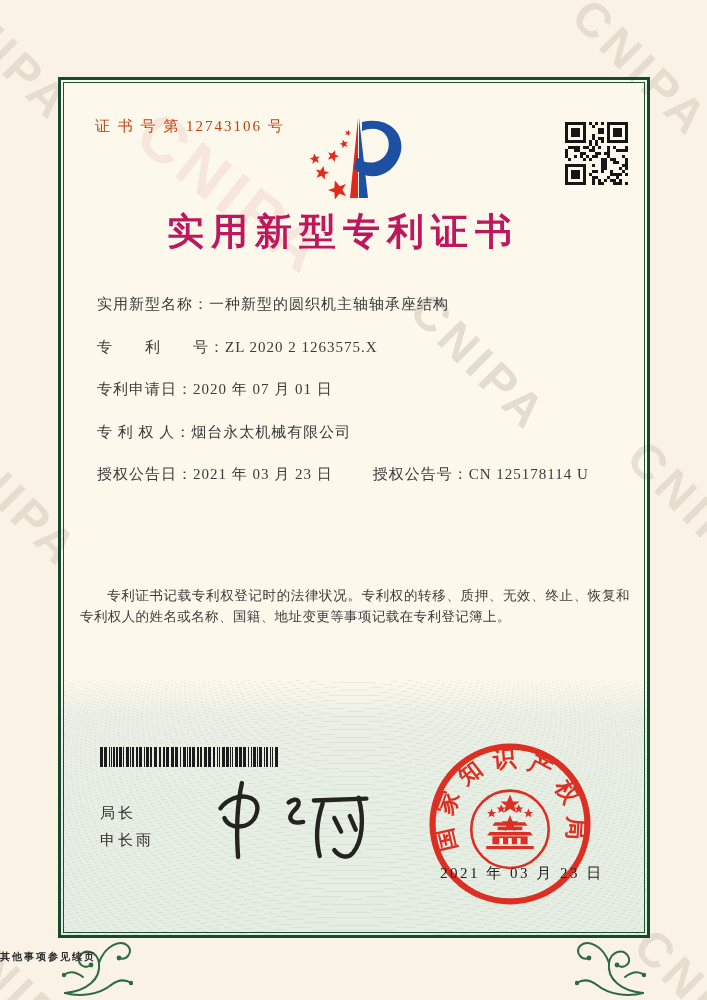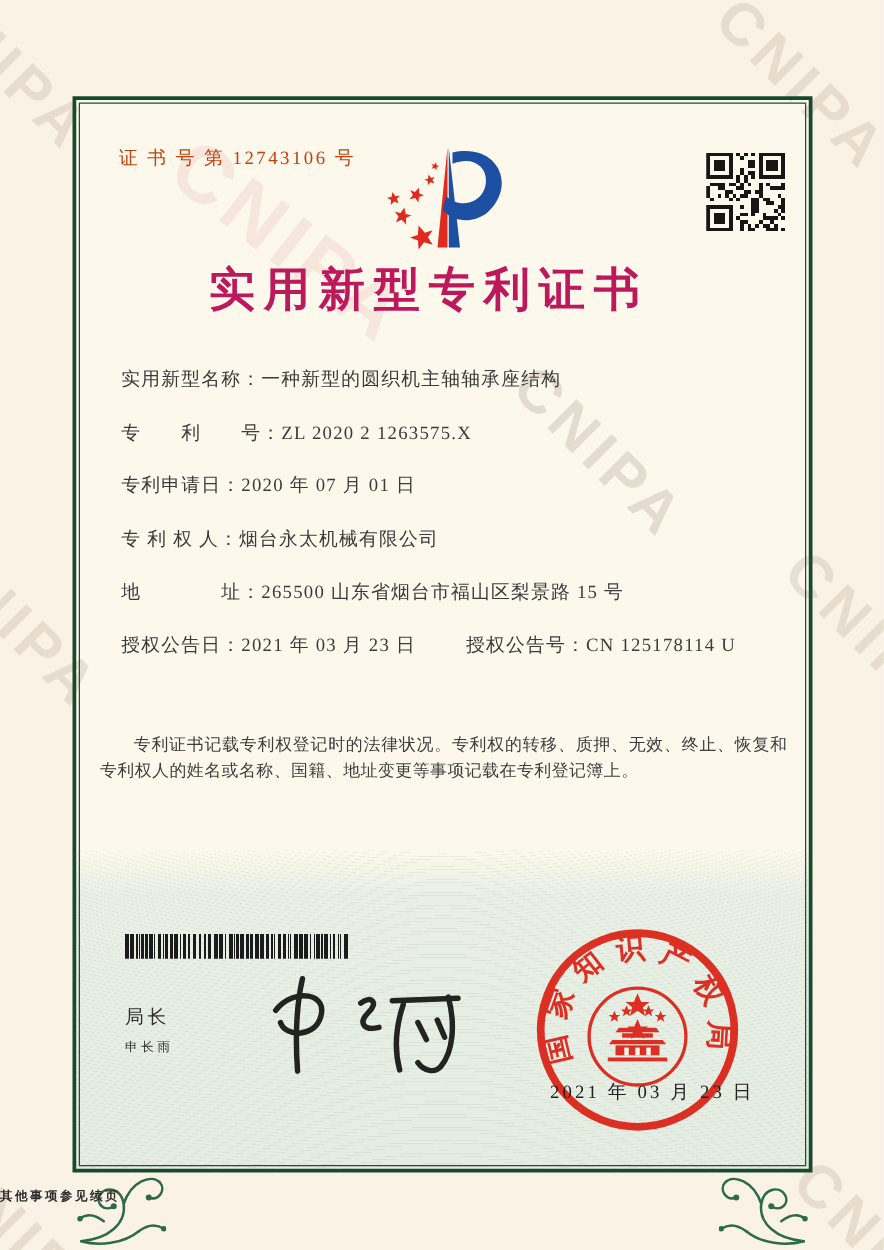--- a/index.html
+++ b/index.html
@@ -69,21 +69,21 @@
   .grant-gap{display:inline-block;width:40px;}
 
   
   .paras{position:absolute;left:80px;top:585px;width:550px;font-size:13.5px;
     line-height:21px;color:#3d3d3d;letter-spacing:0.4px;text-align:justify;}
   .paras p{margin:0 0 0 0;text-indent:2em;}
 
   
   .barcode{position:absolute;left:100px;top:747px;width:182px;height:20px;}
   .signer-title{position:absolute;left:100px;top:804px;font-size:15px;letter-spacing:3px;color:#2e2e2e;}
-  .signer-name{position:absolute;left:100px;top:831px;font-size:10px;letter-spacing:3px;color:#2e2e2e;}
+  .signer-name{position:absolute;left:100px;top:831px;font-size:15px;letter-spacing:3px;color:#2e2e2e;}
   .signature{position:absolute;left:205px;top:775px;width:175px;height:88px;}
   .seal{position:absolute;left:422px;top:736px;width:176px;height:176px;mix-blend-mode:multiply;opacity:0.95;}
   .seal-date{
     position:absolute;left:440px;top:864px;font-size:15px;letter-spacing:2.5px;color:#21211f;z-index:6;
   }
   .corner{position:absolute;bottom:3px;width:72px;height:78px;z-index:4;}
   .corner-left{left:61px;}
   .corner-right{right:60px;transform:scaleX(-1);}
   .page-info{
     position:absolute;left:0;top:915px;width:600px;text-align:center;
@@ -379,23 +379,20 @@
       <div class="row">
         <span class="lab">专　　利　　号：</span><span class="val">ZL 2020 2 1263575.X</span>
       </div>
       <div class="row">
         <span class="lab">专利申请日：</span><span class="val">2020 年 07 月 01 日</span>
       </div>
       <div class="row">
         <span class="lab">专 利 权 人：</span><span class="val">烟台永太机械有限公司</span>
       </div>
       <div class="row">
-        <span class="lab">地　　　　址：</span><span class="val">265500 山东省烟台市福山区梨景路 15 号</span>
-      </div>
-      <div class="row">
         <span class="lab">授权公告日：</span><span class="val">2021 年 03 月 23 日</span><span class="grant-gap"></span><span class="lab">授权公告号：</span><span class="val">CN 125178114 U</span>
       </div>
     </div>
 
     <div class="paras">
       <p>专利证书记载专利权登记时的法律状况。专利权的转移、质押、无效、终止、恢复和专利权人的姓名或名称、国籍、地址变更等事项记载在专利登记簿上。</p>
     </div>
 
     <svg class="barcode" id="barcode" viewBox="0 0 182 20" preserveAspectRatio="none" shape-rendering="crispEdges">
         <rect x="0" y="0" width="3" height="20" fill="#1b1b1b"></rect>

